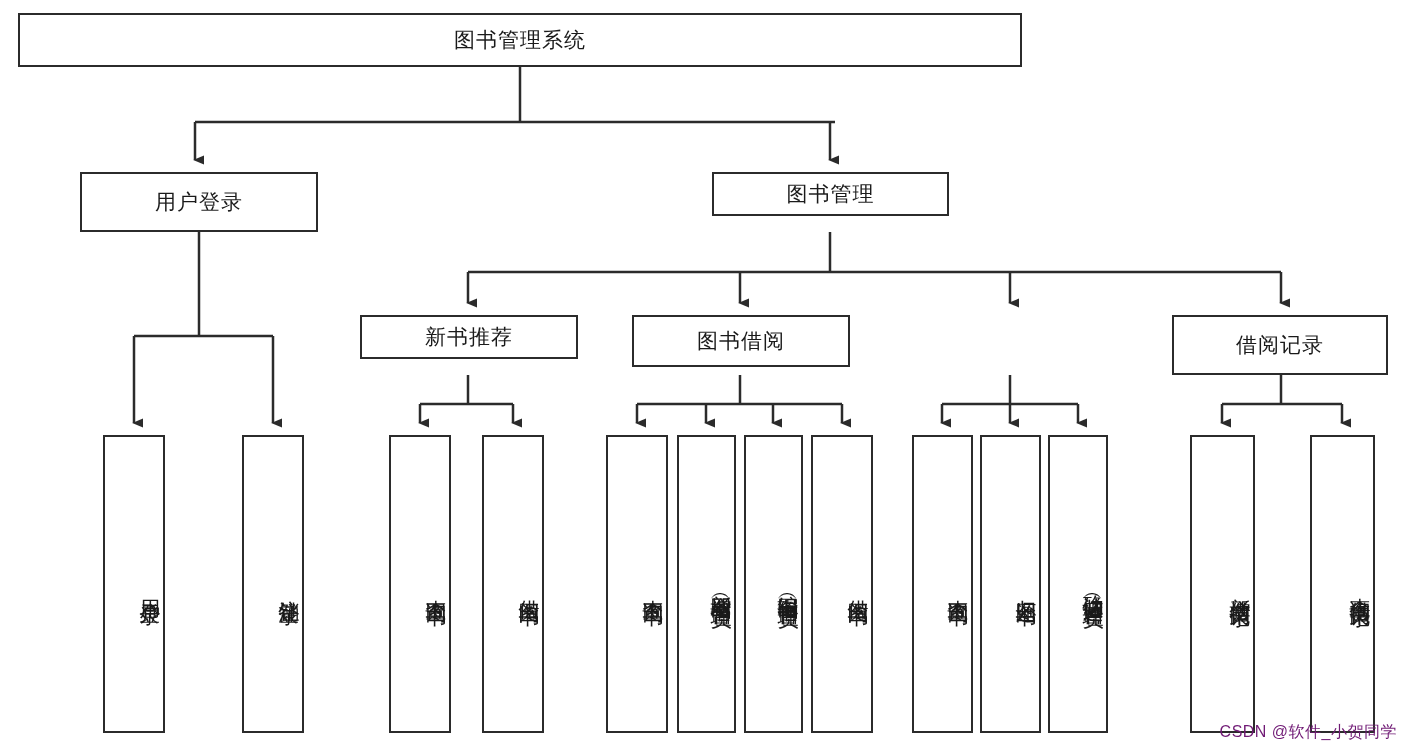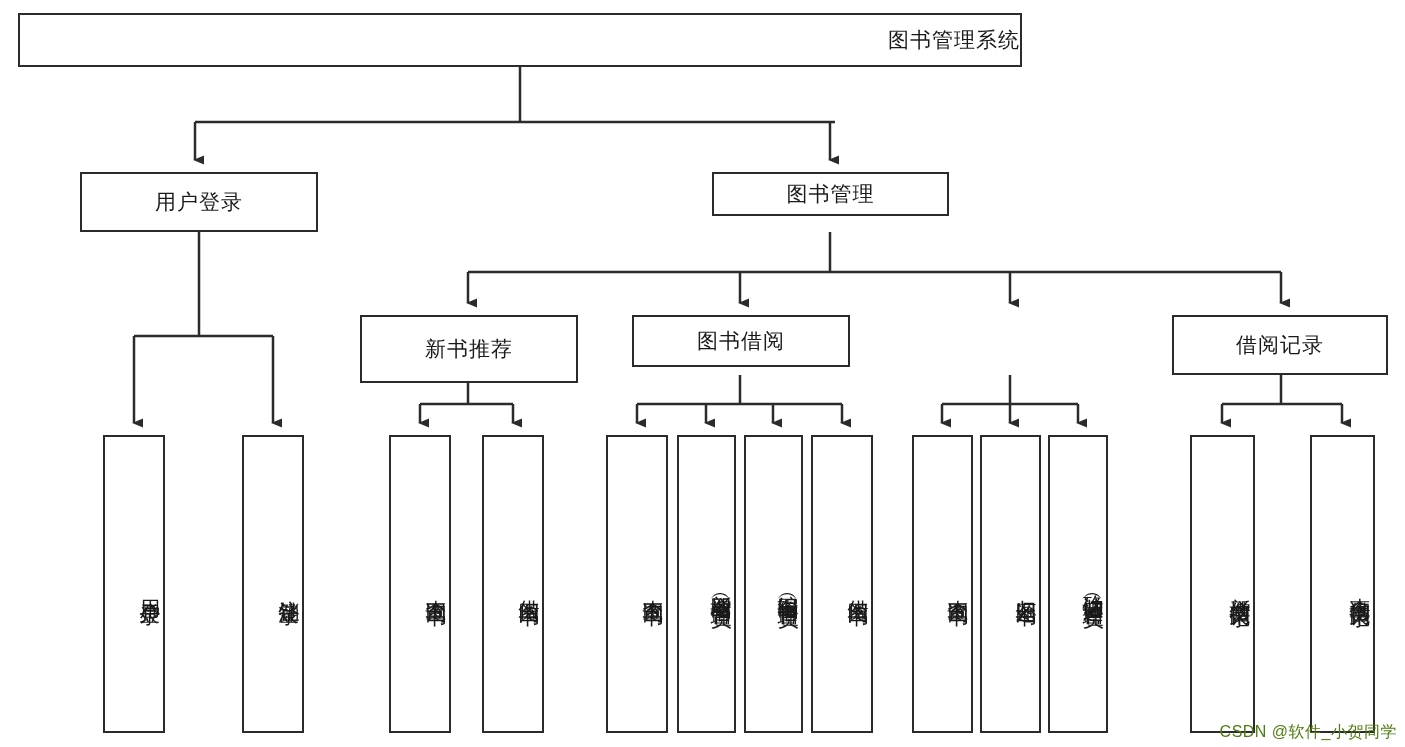--- a/index.html
+++ b/index.html
@@ -53,21 +53,21 @@
   }
   .node.vertical .node-text {
     writing-mode: vertical-rl;
     text-orientation: upright;
   }
   #watermark {
     position: absolute;
     right: 8px;
     bottom: 4px;
     font-size: 16px;
-    color: #4d7c0f;
+    color: #701a75;
     white-space: nowrap;
     letter-spacing: 0.5px;
   }
 </style>
 </head>
 <body>
 
 <div id="diagram-root">
 
   <svg id="edge-layer" viewBox="0 0 1405 747" xmlns="http://www.w3.org/2000/svg">
@@ -114,32 +114,32 @@
       <path d="M 1010 404 L 1010 423" marker-end="url(#arrow)"></path>
       <path d="M 1078 404 L 1078 423" marker-end="url(#arrow)"></path>
 
       <path d="M 1281 375 L 1281 404"></path>
       <path d="M 1222 404 L 1342 404"></path>
       <path d="M 1222 404 L 1222 423" marker-end="url(#arrow)"></path>
       <path d="M 1342 404 L 1342 423" marker-end="url(#arrow)"></path>
     </g>
   </svg>
 
-  <div class="node horizontal" style="left: 18px; top: 13px; width: 1004px; height: 54px; justify-content: flex-end;">
+  <div class="node horizontal" style="left: 18px; top: 13px; width: 1004px; height: 54px;">
     <span class="node-text">图书管理系统</span>
   </div>
 
   <div class="node horizontal" style="left: 80px; top: 172px; width: 238px; height: 60px;">
     <span class="node-text">用户登录</span>
   </div>
   <div class="node horizontal" style="left: 712px; top: 172px; width: 237px; height: 44px;">
     <span class="node-text">图书管理</span>
   </div>
 
-  <div class="node horizontal" style="left: 360px; top: 315px; width: 218px; height: 68px;">
+  <div class="node horizontal" style="left: 360px; top: 315px; width: 218px; height: 44px;">
     <span class="node-text">新书推荐</span>
   </div>
   <div class="node horizontal" style="left: 632px; top: 315px; width: 218px; height: 52px;">
     <span class="node-text">图书借阅</span>
   </div>
   <div class="node horizontal" style="left: 1172px; top: 315px; width: 216px; height: 60px;">
     <span class="node-text">借阅记录</span>
   </div>
 
   <div class="node vertical" style="left: 103px; top: 435px; width: 62px; height: 298px;">

